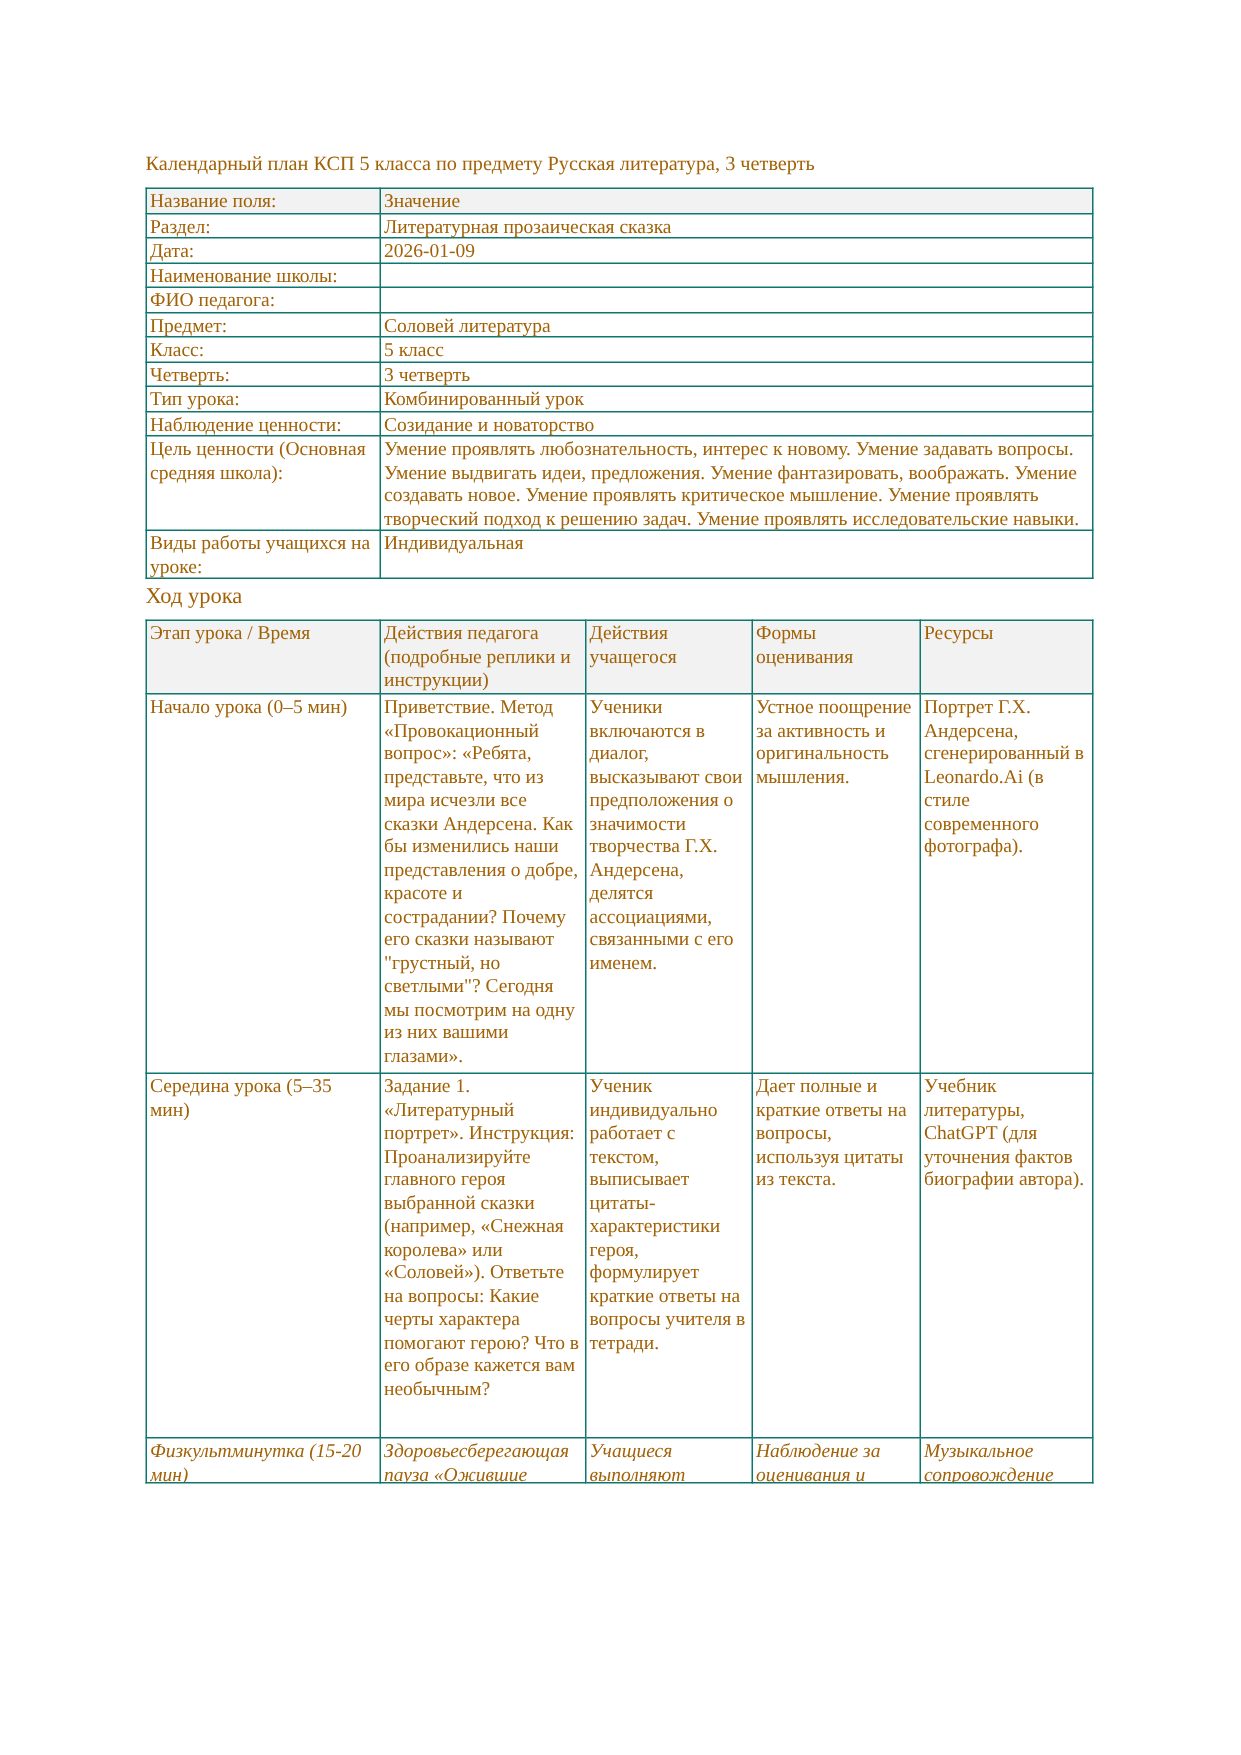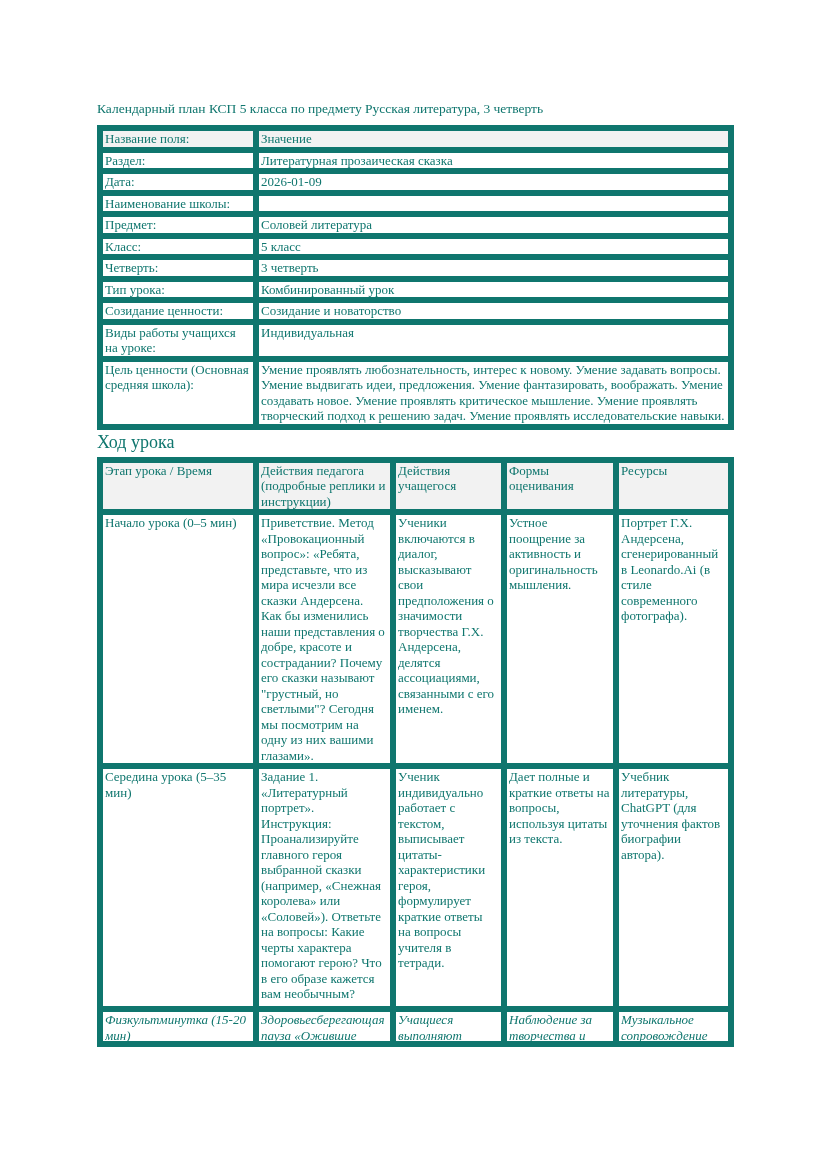--- a/index.html
+++ b/index.html
@@ -4,53 +4,53 @@
 <style>
   * { box-sizing: border-box; }
   html, body { margin: 0; padding: 0; background: #ffffff; }
   .page {
     position: relative;
     width: 827px;
     height: 1170px;
     background: #ffffff;
     overflow: hidden;
     font-family: "Liberation Serif", serif;
-    color: #0f766e;
+    color: #a16207;
   }
   .content {
     position: absolute;
     left: 97px;
     top: 101px;
     width: 632px;
   }
   .doc-title {
     margin: 0 0 8px 0;
     font-size: 13.5px;
     line-height: 16px;
     font-weight: normal;
   }
   table {
     border-collapse: collapse;
     table-layout: fixed;
     width: 631px;
   }
   td {
-    border: 6px solid #0f766e;
+    border: 1px solid #0f766e;
     padding: 0 3px 0 2px;
     vertical-align: top;
     font-size: 13px;
     line-height: 15.5px;
     font-weight: normal;
     text-align: left;
   }
   tr.hdr td { background: #f2f2f2; }
   .meta-table tr { height: 15px; }
   .section-heading {
     margin: 4px 0 7px 0;
-    font-size: 18px;
+    font-size: 15px;
     line-height: 16px;
     font-weight: normal;
   }
   .lesson-table col.c1 { width: 156px; }
   .lesson-table col.c2 { width: 137px; }
   .lesson-table col.c3 { width: 111px; }
   .lesson-table col.c4 { width: 112px; }
   .lesson-table col.c5 { width: 115px; }
   .meta-table col.c1 { width: 156px; }
   .meta-table col.c2 { width: 475px; }
@@ -88,46 +88,50 @@
         </tr>
         <tr>
           <td>Дата:</td>
           <td>2026-01-09</td>
         </tr>
         <tr>
           <td>Наименование школы:</td>
           <td></td>
         </tr>
         <tr>
+          <td>ФИО педагога:</td>
+          <td></td>
+        </tr>
+        <tr>
           <td>Предмет:</td>
           <td>Соловей литература</td>
         </tr>
         <tr>
           <td>Класс:</td>
           <td>5 класс</td>
         </tr>
         <tr>
           <td>Четверть:</td>
           <td>3 четверть</td>
         </tr>
         <tr>
           <td>Тип урока:</td>
           <td>Комбинированный урок</td>
         </tr>
         <tr>
-          <td>Созидание ценности:</td>
+          <td>Наблюдение ценности:</td>
           <td>Созидание и новаторство</td>
+        </tr>
+        <tr>
+          <td>Цель ценности (Основная средняя школа):</td>
+          <td>Умение проявлять любознательность, интерес к новому. Умение задавать вопросы. Умение выдвигать идеи, предложения. Умение фантазировать, воображать. Умение создавать новое. Умение проявлять критическое мышление. Умение проявлять творческий подход к решению задач. Умение проявлять исследовательские навыки.</td>
         </tr>
         <tr>
           <td>Виды работы учащихся на уроке:</td>
           <td>Индивидуальная</td>
-        </tr>
-        <tr>
-          <td>Цель ценности (Основная средняя школа):</td>
-          <td>Умение проявлять любознательность, интерес к новому. Умение задавать вопросы. Умение выдвигать идеи, предложения. Умение фантазировать, воображать. Умение создавать новое. Умение проявлять критическое мышление. Умение проявлять творческий подход к решению задач. Умение проявлять исследовательские навыки.</td>
         </tr>
       </tbody>
     </table>
 
     <p class="section-heading">Ход урока</p>
 
     <table class="lesson-table">
       <colgroup>
           <col class="c1">
           <col class="c2">
@@ -161,21 +165,21 @@
           <td>
               <div class="clip">Физкультминутка (15-20 мин)</div>
             </td>
           <td>
               <div class="clip">Здоровьесберегающая пауза «Ожившие</div>
             </td>
           <td>
               <div class="clip">Учащиеся выполняют</div>
             </td>
           <td>
-              <div class="clip">Наблюдение за творчества и</div>
+              <div class="clip">Наблюдение за оценивания и</div>
             </td>
           <td>
               <div class="clip">Музыкальное сопровождение</div>
             </td>
         </tr>
       </tbody>
     </table>
 
   </div>
 </div>

